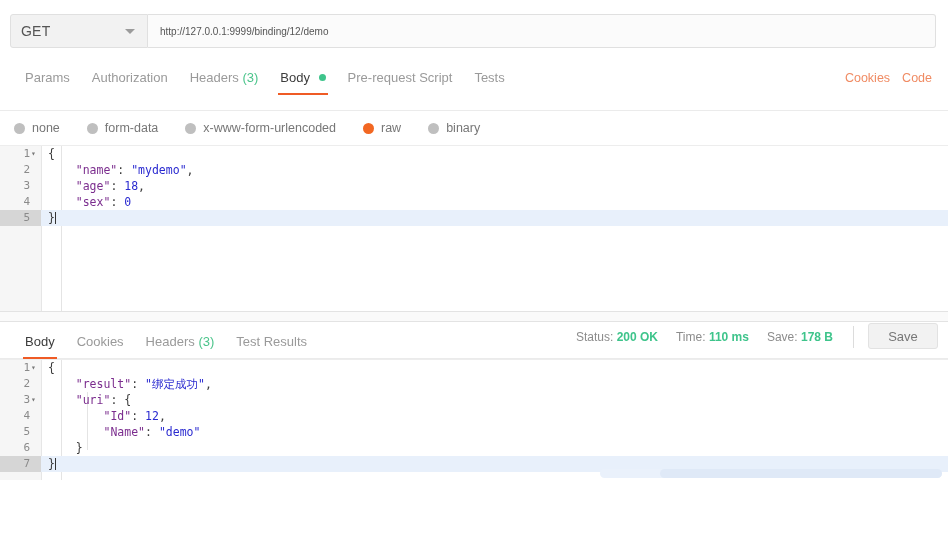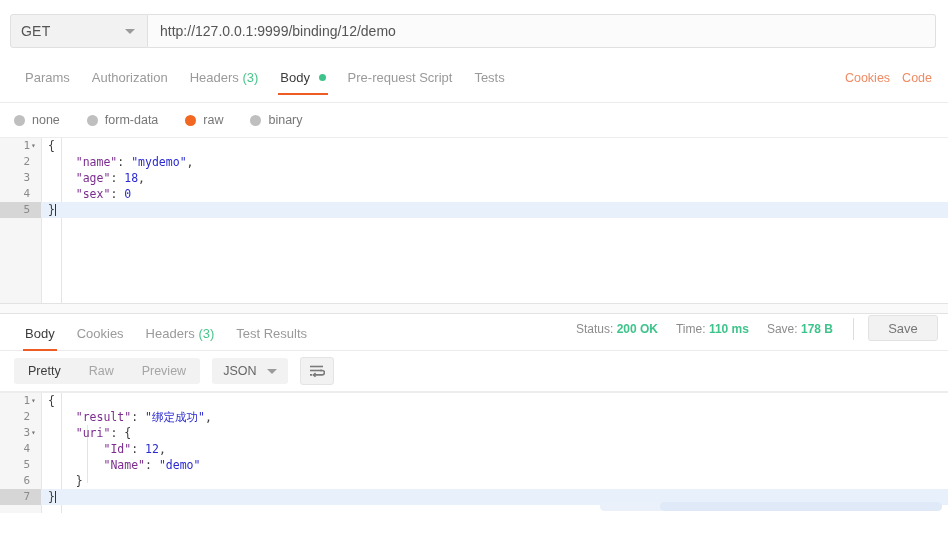--- a/index.html
+++ b/index.html
@@ -41,21 +41,21 @@
     border-top: 5px solid #9b9b9b;
   }
   .method-select .caret { position: absolute; right: 12px; }
   .url-input {
     flex: 1; height: 34px;
     border: 1px solid #e0e0e0;
     border-left: none;
     background: #fbfbfb;
     border-radius: 0 3px 3px 0;
     font-family: "Liberation Sans", sans-serif;
-    font-size: 14px;
+    font-size: 10px;
     color: #555;
     padding: 0 12px;
     box-sizing: border-box;
     outline: none;
   }
   .send-wrap { display: flex; margin-left: 14px; }
   .send-btn {
     background: #1a82f7; color: #fff;
     border: none; border-radius: 3px 0 0 3px;
     font-family: "Liberation Sans", sans-serif;
@@ -71,21 +71,21 @@
     display: flex; align-items: center; justify-content: center;
     cursor: pointer;
   }
   .send-caret-btn .caret { border-top-color: #fff; }
 
   
   .tabstrip {
     display: flex; align-items: flex-end;
     border-bottom: 1px solid #ebebeb;
     height: 33px;
-    padding: 0 10px 8px 14px;
+    padding: 0 10px 16px 14px;
     margin-top: 8px;
     position: relative;
   }
   .tab {
     font-size: 13px; color: #9a9a9a;
     padding: 0 11px 9px 11px;
     cursor: pointer;
     position: relative;
     white-space: nowrap;
   }
@@ -291,20 +291,24 @@
   </div>
 
   <div class="bodytype-row">
     <div class="radio-opt">
       <span class="radio-dot"></span>
       <span class="radio-label">none</span>
     </div>
     <div class="radio-opt">
       <span class="radio-dot"></span>
       <span class="radio-label">form-data</span>
+    </div>
+    <div class="radio-opt">
+      <span class="radio-dot"></span>
+      <span class="radio-label">x-www-form-urlencoded</span>
     </div>
     <div class="radio-opt selected">
       <span class="radio-dot"></span>
       <span class="radio-label">raw</span>
     </div>
     <div class="radio-opt">
       <span class="radio-dot"></span>
       <span class="radio-label">binary</span>
     </div>
   </div>
@@ -349,40 +353,20 @@
       </div>
       <div class="meta">
         <span>Save:</span>
         <b>178 B</b>
       </div>
       <div class="meta-sep"></div>
       <button class="save-btn">Save</button>
     </div>
   </div>
 
-  <div class="view-toolbar">
-    <div class="seg-group">
-      <div class="seg active">Pretty</div>
-      <div class="seg">Raw</div>
-      <div class="seg">Preview</div>
-    </div>
-    <div class="fmt-select">
-      <span class="flabel">JSON</span>
-      <span class="caret"></span>
-    </div>
-    <div class="wrap-btn">
-      <svg width="16" height="14" viewBox="0 0 16 14">
-        <line x1="1" y1="2.5" x2="14" y2="2.5" stroke="#7a7a7a" stroke-width="1.6"></line>
-        <line x1="1" y1="6.5" x2="13" y2="6.5" stroke="#7a7a7a" stroke-width="1.6"></line>
-        <path d="M11 6.5 h2.2 a2.2 2.2 0 0 1 0 4.4 H5.2" fill="none" stroke="#7a7a7a" stroke-width="1.6"></path>
-        <path d="M6.6 9.1 L4.4 10.9 L6.6 12.7" fill="none" stroke="#7a7a7a" stroke-width="1.6"></path>
-        <line x1="1" y1="10.9" x2="3" y2="10.9" stroke="#7a7a7a" stroke-width="1.6"></line>
-      </svg>
-    </div>
-  </div>
 
   <div class="editor res">
     <div class="gutter"></div>
     <div class="indent-guide" style="left:61px"></div>
     <div class="indent-guide" style="left:87px; top:32px; bottom:30px;"></div>
     <div class="code-area" id="res-code">
         <div class="line"><span class="lno">1</span><span class="fold">▾</span><span class="txt"><span class="p">{</span></span></div>
         <div class="line"><span class="lno">2</span><span class="txt"><span class="p"> </span><span class="p"> </span><span class="p"> </span><span class="p"> </span><span class="k">"result"</span><span class="p">:</span><span class="p"> </span><span class="s">"绑定成功"</span><span class="p">,</span></span></div>
         <div class="line"><span class="lno">3</span><span class="fold">▾</span><span class="txt"><span class="p"> </span><span class="p"> </span><span class="p"> </span><span class="p"> </span><span class="k">"uri"</span><span class="p">:</span><span class="p"> </span><span class="p">{</span></span></div>
         <div class="line"><span class="lno">4</span><span class="txt"><span class="p"> </span><span class="p"> </span><span class="p"> </span><span class="p"> </span><span class="p"> </span><span class="p"> </span><span class="p"> </span><span class="p"> </span><span class="k">"Id"</span><span class="p">:</span><span class="p"> </span><span class="n">12</span><span class="p">,</span></span></div>

